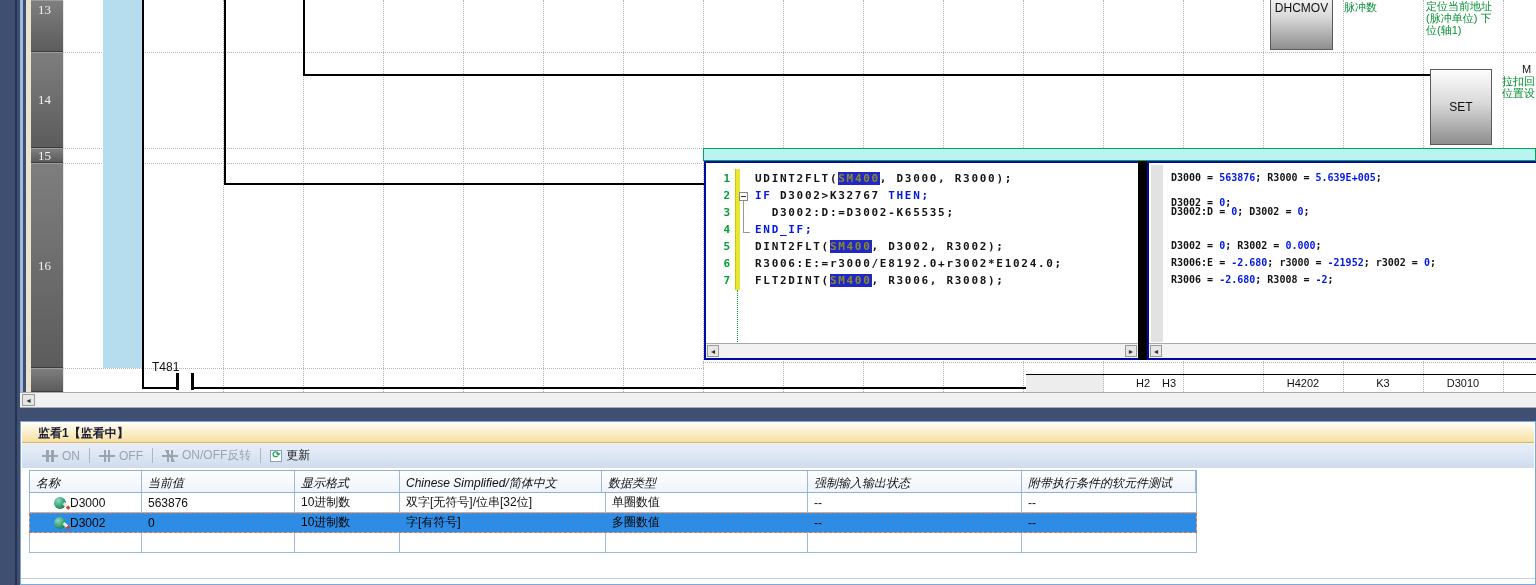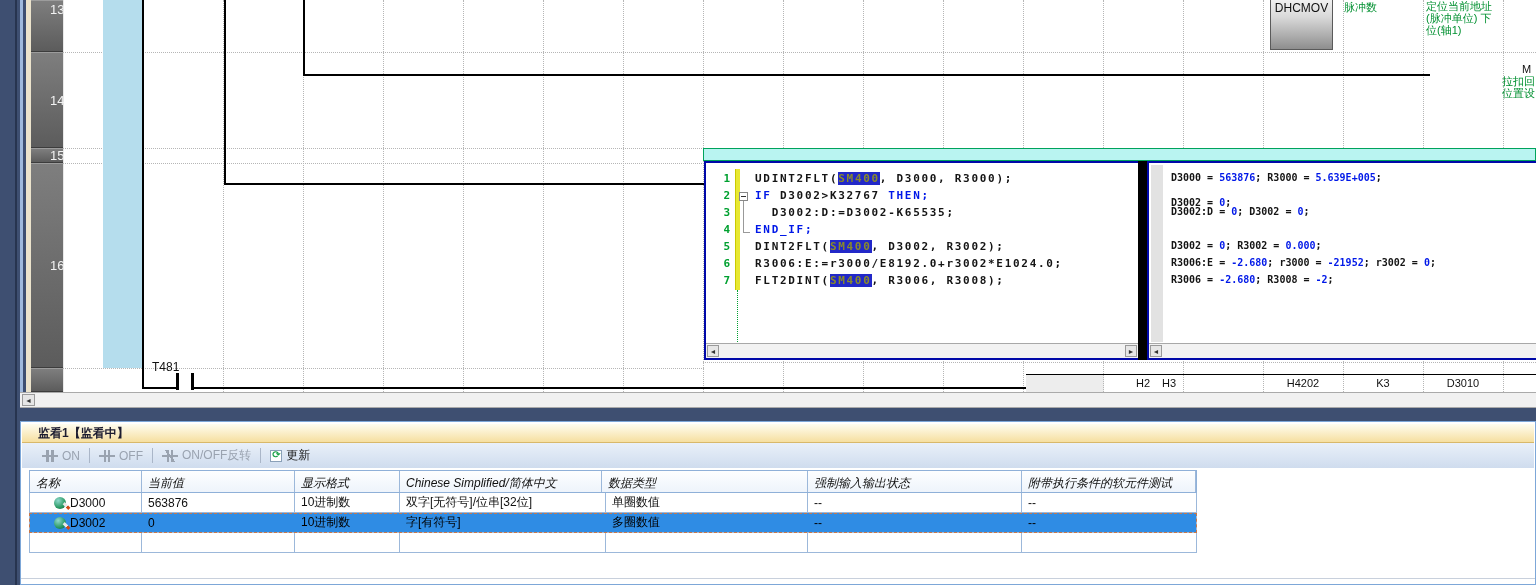--- a/index.html
+++ b/index.html
@@ -12,22 +12,22 @@
   .strip-navy::after{content:"";position:absolute;right:3px;top:0;bottom:0;width:2px;background:#27344f;}
   .strip-blue{left:20px;top:0;width:3px;height:421px;background:#9fb9dd;}
   .strip-navy2{left:23px;top:0;width:3px;height:421px;background:#3e4f71;}
   .strip-cream{left:26px;top:0;width:5px;height:408px;background:#ebe3cc;}
 
   
   .gutter{left:31px;top:0;width:32px;height:392px;background:#636363;border-right:1px solid #e8e8e8;}
   .gutter-band{position:absolute;left:0;width:32px;box-sizing:border-box;
                background:linear-gradient(180deg,#7e7e7e,#5c5c5c);
                border-top:1px solid #9c9c9c;border-bottom:1px solid #3c3c3c;
-               color:#f2f2f2;font-family:Liberation Sans, sans-serif;font-size:13px;
-               display:flex;align-items:center;padding-left:19px;}
+               color:#f2f2f2;font-family:Liberation Serif, serif;font-size:13px;
+               display:flex;align-items:center;padding-left:7px;}
   .gutter-band.topcut{align-items:flex-start;padding-top:1px;}
 
   
   .gridv{position:absolute;top:0;height:392px;width:0;border-left:1px dotted #b6b6b6;}
   .gridh{position:absolute;height:0;border-top:1px dotted #b6b6b6;}
   .bluecol{left:103px;top:0;width:40px;height:368px;background:#b5dded;}
   .rail{left:142px;top:0;width:2px;height:389px;background:#000;}
   .wire{position:absolute;background:#000;}
   .gcmt{position:absolute;color:#009030;font-size:11px;line-height:12px;white-space:pre-line;}
   .blk{position:absolute;background:linear-gradient(180deg,#fdfdfd,#d9d9d9 45%,#8e8e8e);
@@ -179,20 +179,23 @@
   <div class="ladder-text" style="left:152px;top:360px">T481</div>
 
   <div class="blk toplabel" style="left:1270px;top:-10px;width:63px;height:60px">
     <span>DHCMOV</span>
   </div>
   <div class="gcmt" style="left:1344px;top:1px">脉冲数</div>
   <div class="gcmt" style="left:1426px;top:0">定位当前地址
 (脉冲单位) 下
 位(轴1)</div>
 
+  <div class="blk" style="left:1430px;top:69px;width:62px;height:76px">
+    <span>SET</span>
+  </div>
   <div class="ladder-text" style="left:1522px;top:63px;font-size:11px">M</div>
   <div class="gcmt" style="left:1502px;top:75px">拉扣回
 位置设</div>
 
   <div class="wire" style="left:1026px;top:374px;width:510px;height:1px"></div>
   <div class="abs opgray"></div>
   <div id="operand-cells">
       <div class="opcell" style="left: 1103px;">H2</div>
       <div class="opcell" style="left: 1129px;">H3</div>
       <div class="opcell" style="left: 1263px;">H4202</div>

